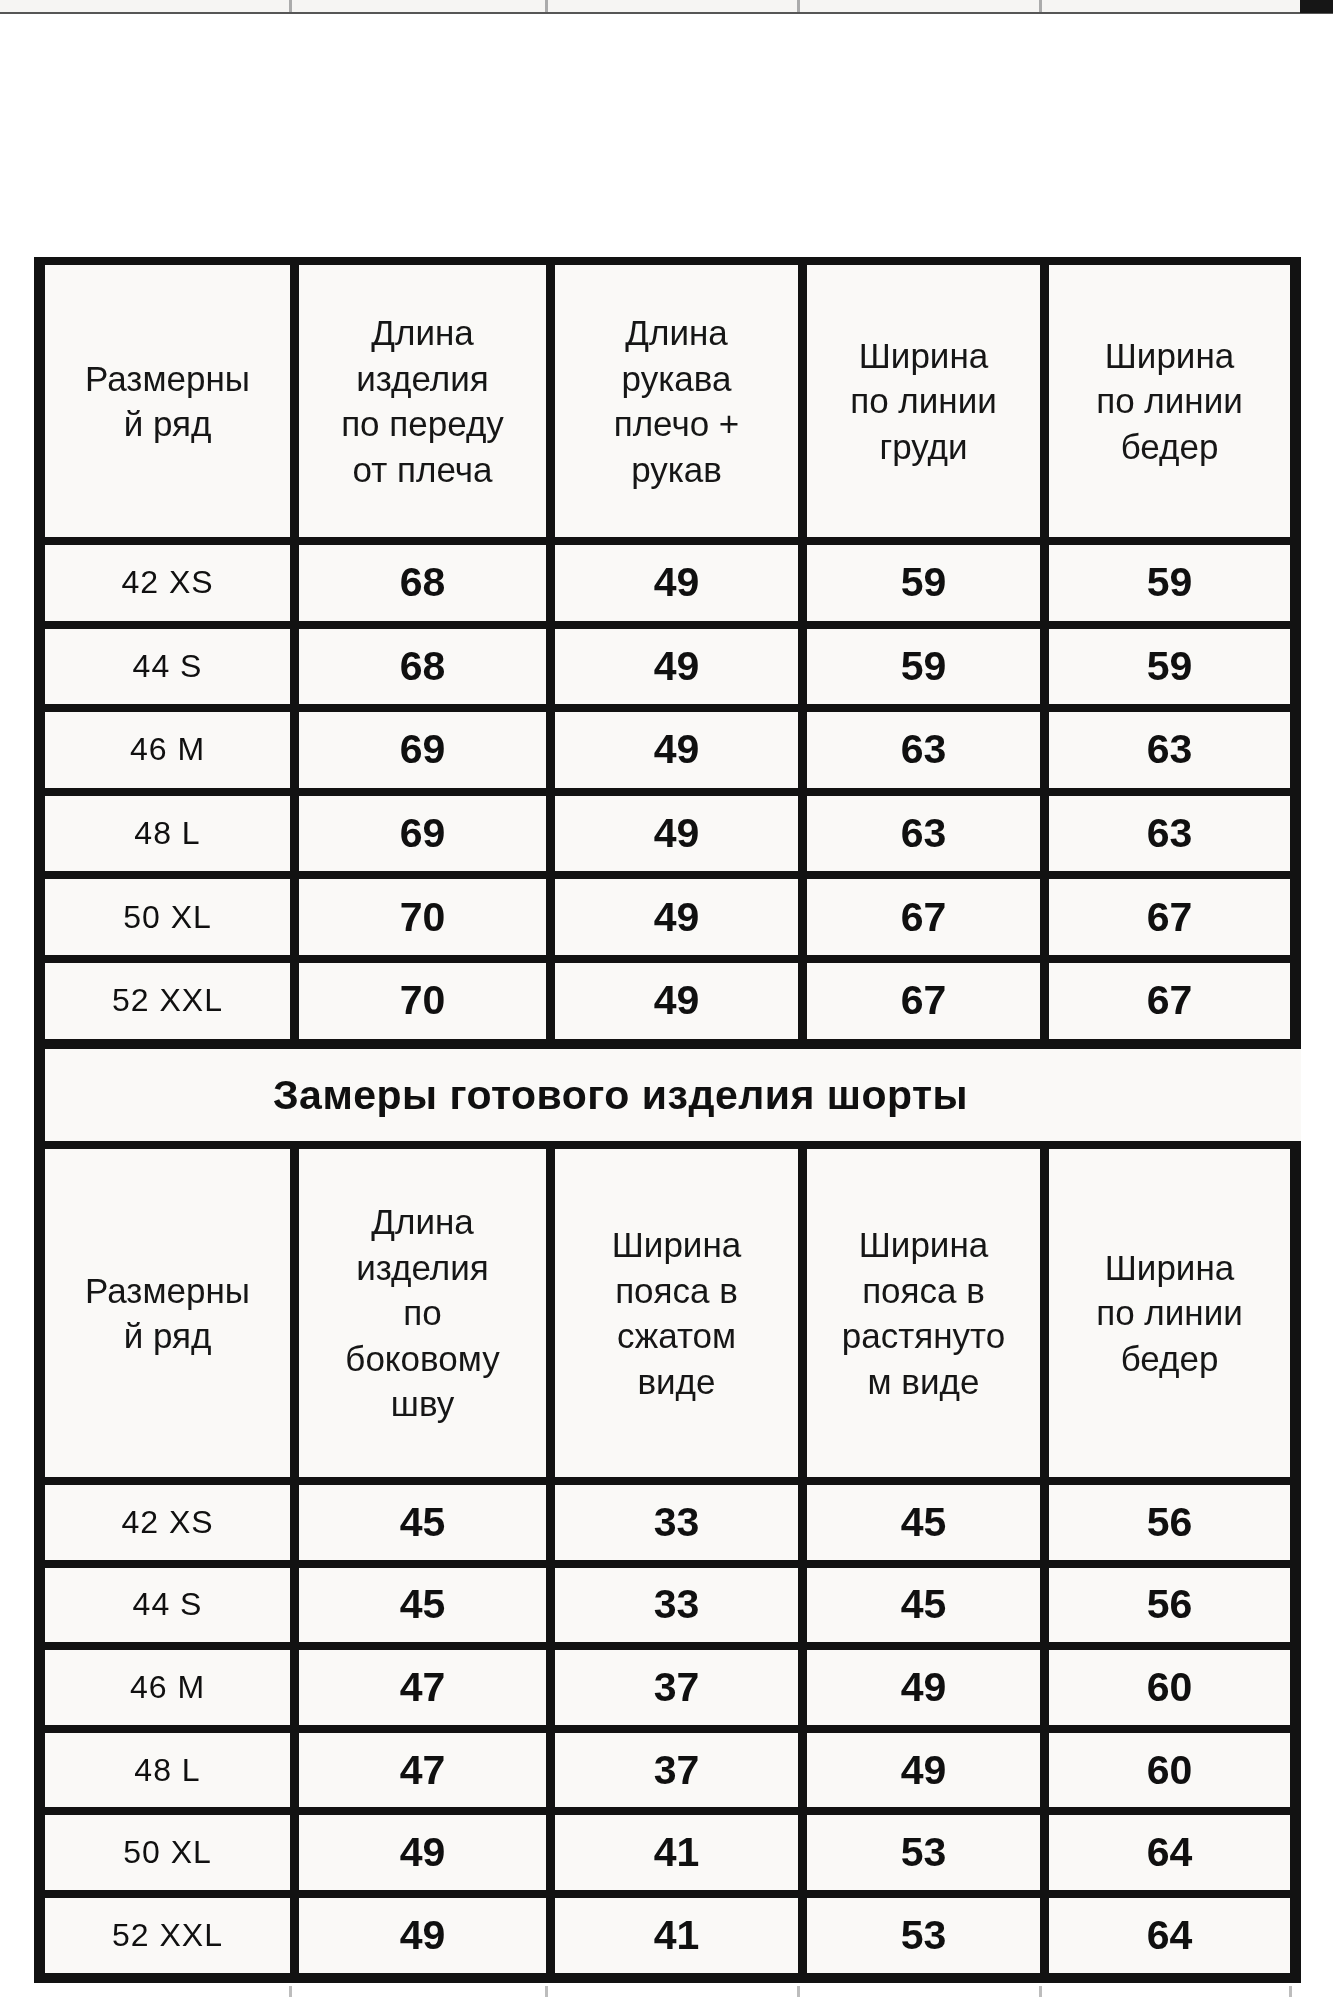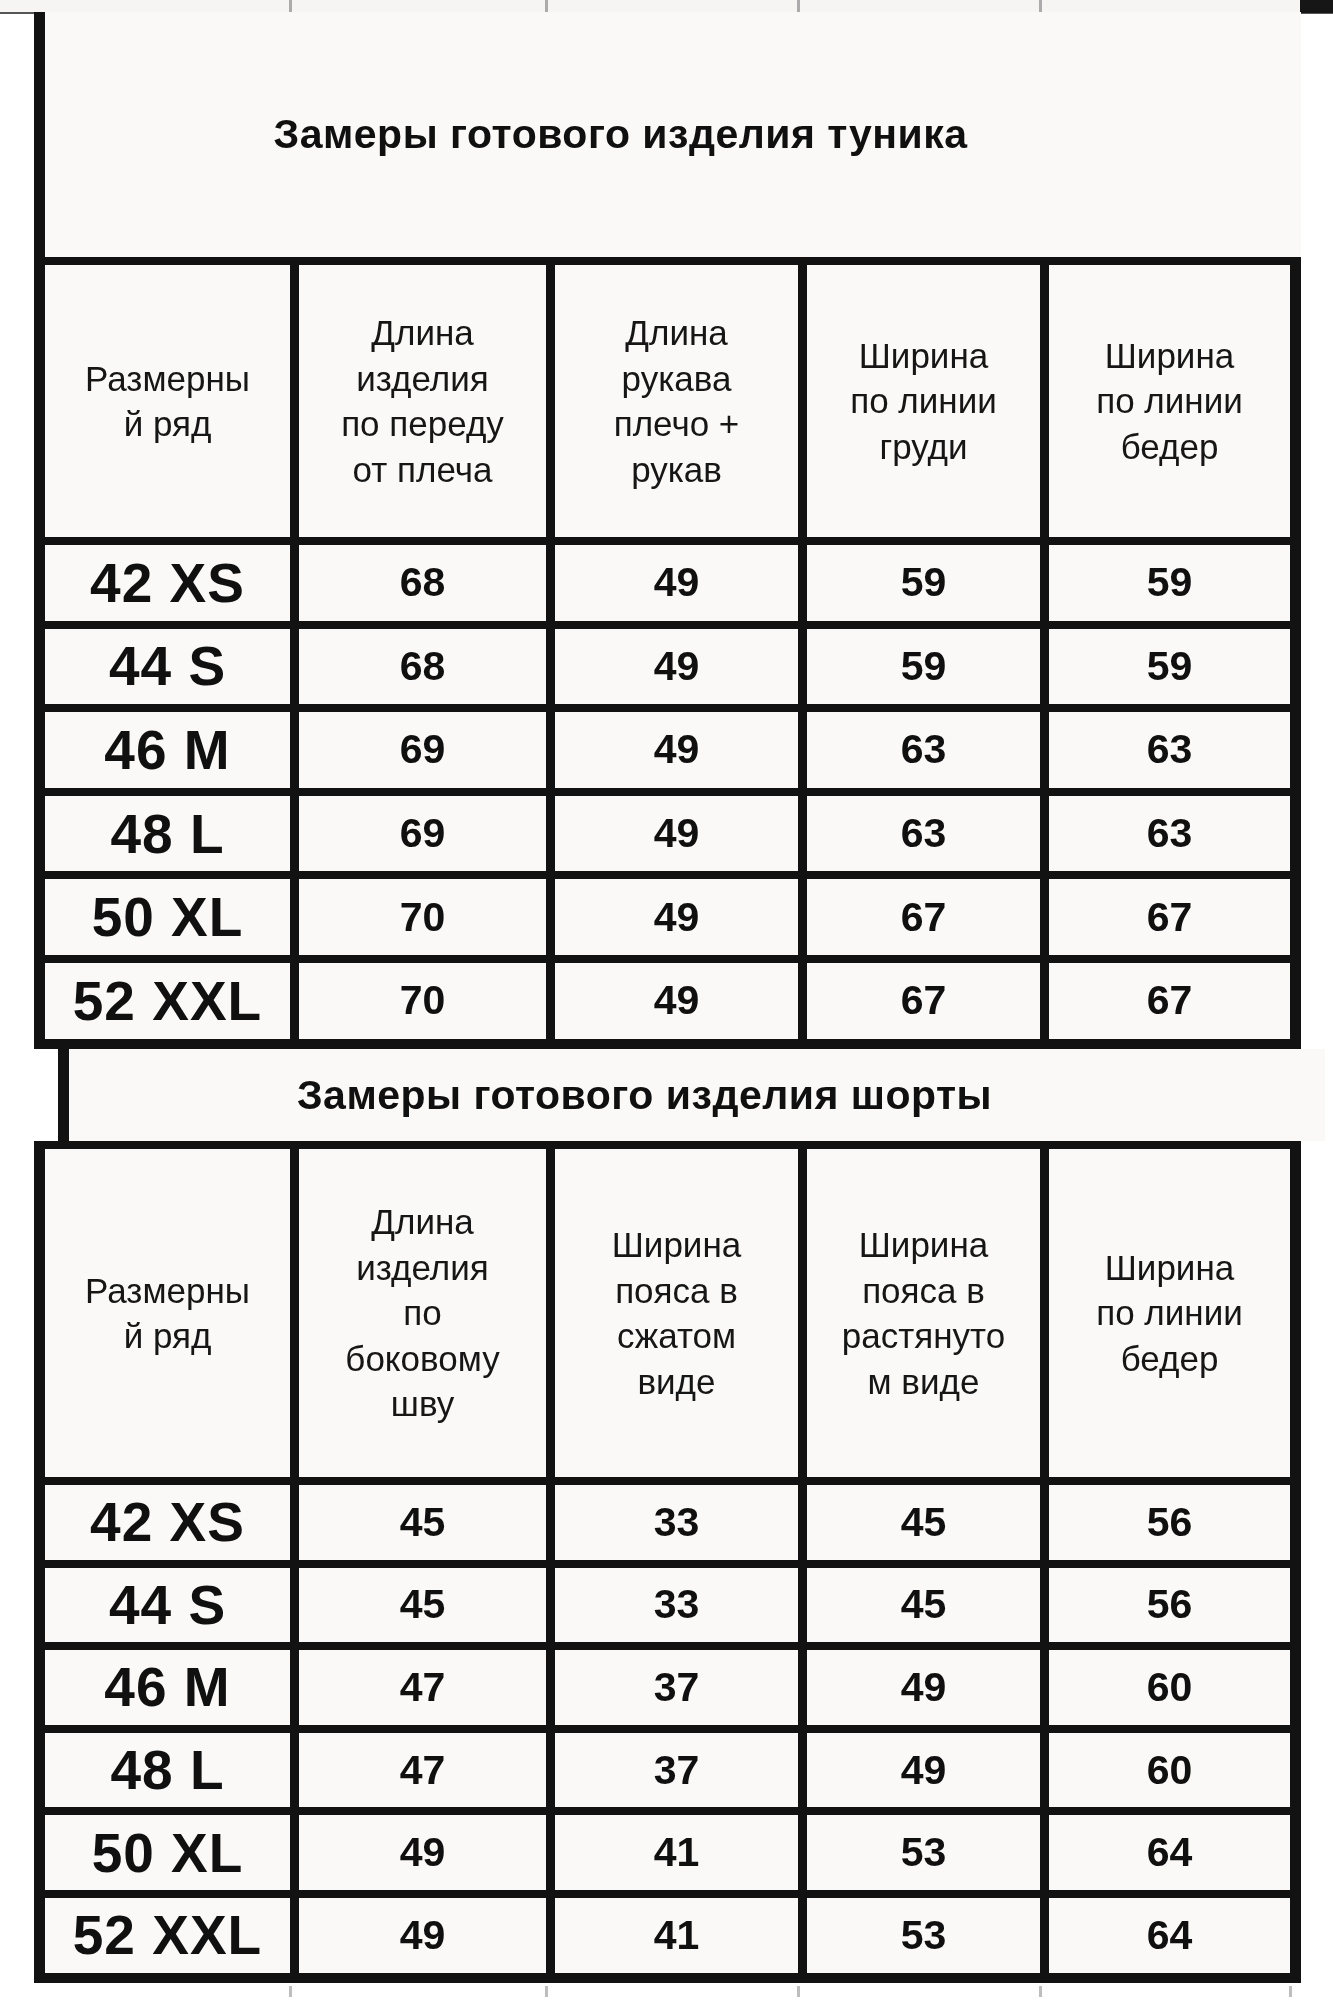--- a/index.html
+++ b/index.html
@@ -21,43 +21,40 @@
   
   .tbl{position:absolute;left:34px;width:1267px;box-sizing:border-box;display:grid;
     background:#121212;padding:8px 11px 10px 11px;column-gap:9px;row-gap:8px;
     grid-template-columns:245px 247px 243px 233px 241px;}
   #tunic-table{top:257px;height:791.6px;grid-template-rows:272px repeat(6,75.6px);}
   #shorts-table{top:1141px;height:841.6px;grid-template-rows:328px repeat(6,74.6px);}
 
   .cell{background:#faf9f7;display:flex;align-items:center;justify-content:center;
     text-align:center;color:#101010;overflow:hidden;}
   .hdr{font-size:35px;font-weight:400;line-height:1.30;white-space:pre-line;color:#161616;}
-  .size{font-size:55px;font-weight:700;letter-spacing:1px;white-space:nowrap;}
+  .size{font-size:32px;font-weight:400;letter-spacing:1px;white-space:nowrap;}
   .num{font-size:41px;font-weight:700;text-align:right;}
 
   
   #bottom-strip{position:absolute;left:0;top:1983px;width:1333px;height:17px;background:#ffffff;}
   .bstub{position:absolute;top:3px;width:3px;height:11px;background:#bdbdbd;}
 </style>
 </head>
 <body>
 
 <div id="sheet">
 
   <div id="top-strip">
     <div class="vstub" style="left:289px"></div>
     <div class="vstub" style="left:545px"></div>
     <div class="vstub" style="left:797px"></div>
     <div class="vstub" style="left:1039px"></div>
   </div>
   <div id="corner-bar"></div>
 
-  <div class="title-cell" style="top:12px;height:245px;">
-    <span class="title-text">Замеры готового изделия туника</span>
-  </div>
 
   <div class="tbl" id="tunic-table">
     <div class="cell hdr">Размерны
 й ряд</div>
     <div class="cell hdr">Длина
 изделия
 по переду
 от плеча</div>
     <div class="cell hdr">Длина
 рукава
@@ -100,21 +97,21 @@
     <div class="cell num">67</div>
     <div class="cell num">67</div>
 
     <div class="cell size">52 XXL</div>
     <div class="cell num">70</div>
     <div class="cell num">49</div>
     <div class="cell num">67</div>
     <div class="cell num">67</div>
   </div>
 
-  <div class="title-cell" style="top:1049px;height:92px;margin-left:24px;">
+  <div class="title-cell" style="top:1049px;height:92px;">
     <span class="title-text">Замеры готового изделия шорты</span>
   </div>
 
   <div class="tbl" id="shorts-table">
     <div class="cell hdr">Размерны
 й ряд</div>
     <div class="cell hdr">Длина
 изделия
 по
 боковому

